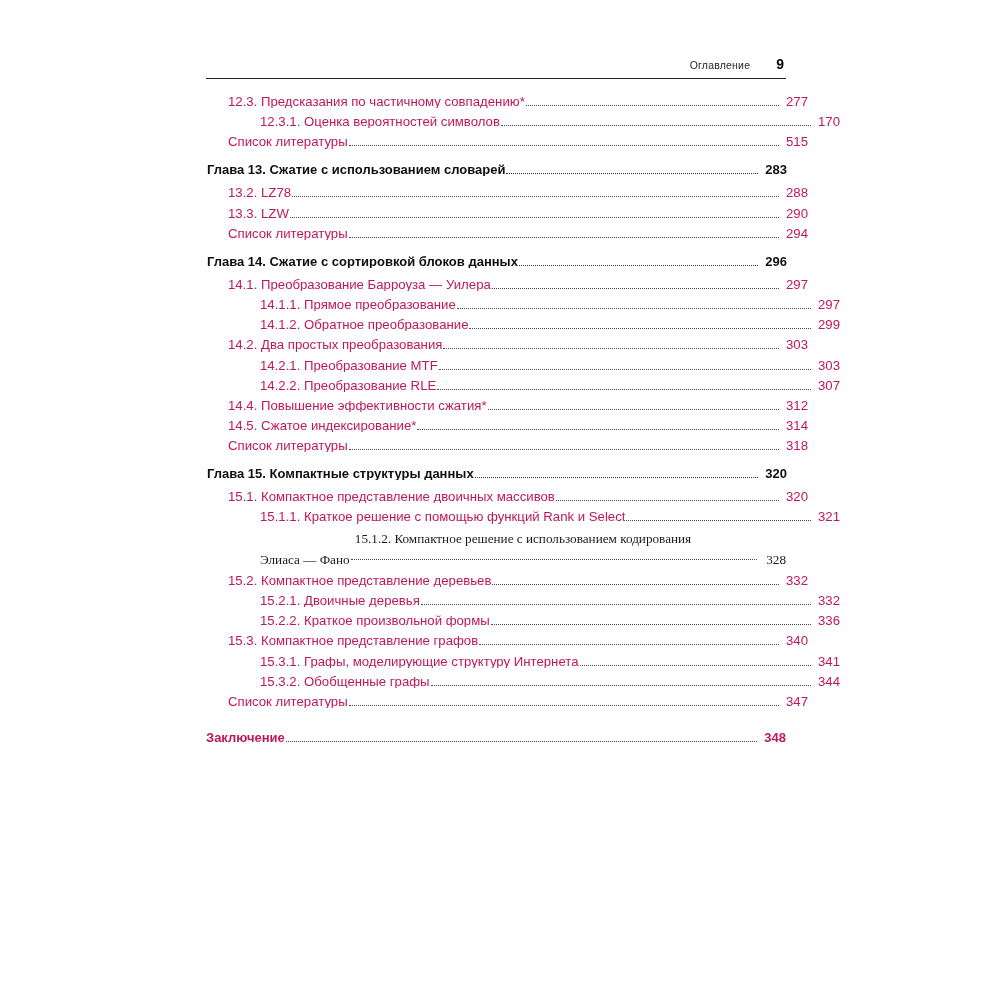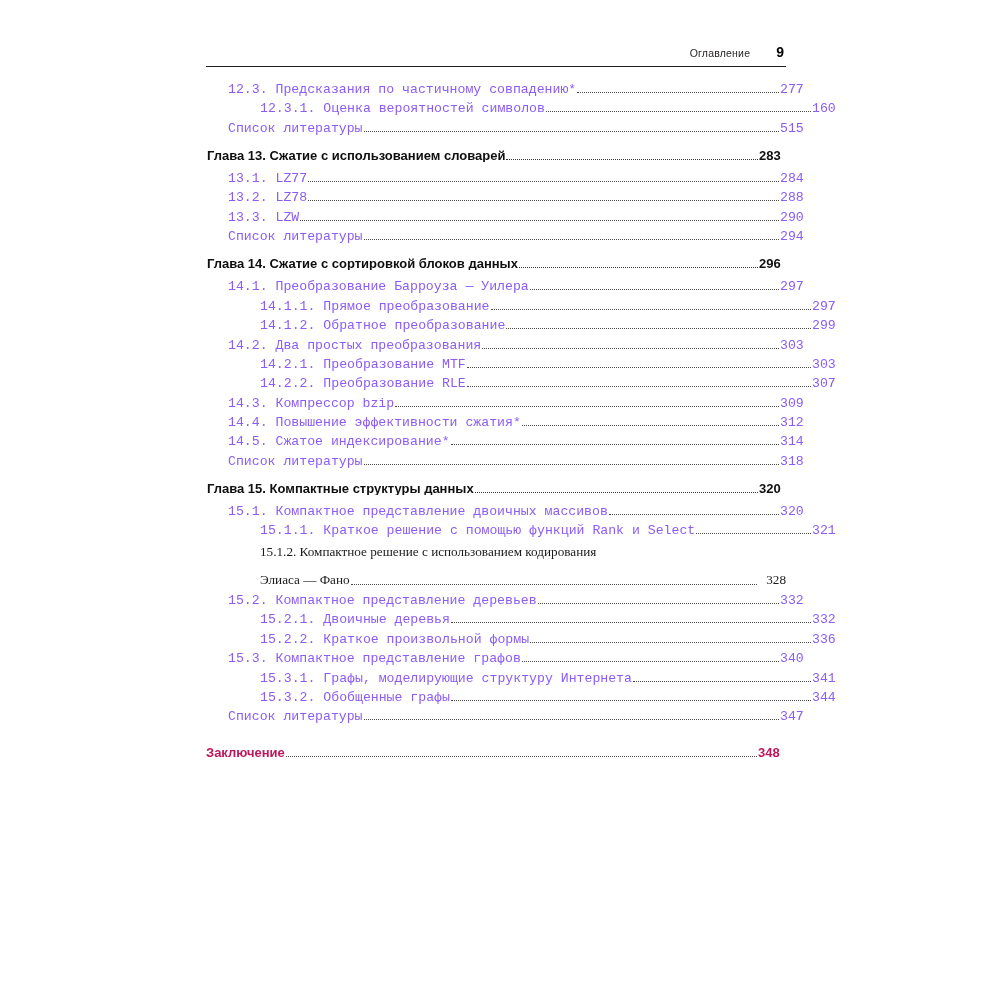--- a/index.html
+++ b/index.html
@@ -21,21 +21,21 @@
     position: absolute;
     left: 0;
     top: 0;
     width: 1000px;
     height: 1000px;
     background: #ffffff;
   }
   .content {
     position: absolute;
     left: 206px;
-    top: 44px;
+    top: 56px;
     width: 580px;
   }
   .header-row {
     display: flex;
     align-items: baseline;
     justify-content: flex-end;
     font-family: "Liberation Serif", serif;
     padding-right: 2px;
   }
   .header-title {
@@ -56,41 +56,42 @@
     border-top: 1.6px solid #231f20;
     width: 100%;
   }
   .toc {
     margin-top: 16px;
   }
   .entry {
     display: flex;
     align-items: baseline;
     width: 100%;
-    font-family: Liberation Mono, monospace;
+    font-family: Liberation Sans, sans-serif;
     font-size: 13.2px;
-    color: #8b5cf6;
+    color: #be185d;
     line-height: 1.0;
     margin-bottom: 6.2px;
     white-space: nowrap;
   }
   .entry .label {
     flex: 0 1 auto;
     overflow: hidden;
     text-overflow: ellipsis;
   }
   .entry .dots {
     flex: 1 1 auto;
     border-bottom: 1px dotted #4a4a4a;
     margin: 0 1px 3px 1px;
     min-width: 4px;
     height: 0.55em;
   }
   .entry .page-num {
     flex: 0 0 auto;
+    text-align: right;
     min-width: 28px;
     font-variant-numeric: lining-nums;
   }
 
   
   .lvl-chapter {
     font-family: "Liberation Sans", sans-serif;
     font-weight: bold;
     font-size: 13px;
     color: #0f0f0f;
@@ -122,26 +123,27 @@
     display: block;
     width: 100%;
     font-family: "Liberation Serif", serif;
     font-size: 13.2px;
     color: #1a1a1a;
     margin-bottom: 6.2px;
   }
   .wrap2 .line1 {
     padding-left: 54px;
     white-space: nowrap;
+    text-align: center;
   }
   .wrap2 .line2 {
     display: flex;
-    align-items: flex-end;
+    align-items: flex-start;
     padding-left: 54px;
-    margin-top: 12px;
+    margin-top: 5px;
     white-space: nowrap;
   }
   .wrap2 .line2 .label { flex: 0 1 auto; }
   .wrap2 .line2 .dots {
     flex: 1 1 auto;
     border-bottom: 1px dotted #4a4a4a;
     margin: 0 1px 3px 1px;
     height: 0.55em;
   }
   .wrap2 .line2 .page-num {
@@ -165,38 +167,33 @@
 
       <div class="toc" id="toc-list">
           <div class="entry lvl-1">
             <span class="label">12.3. Предсказания по частичному совпадению*</span>
             <span class="dots"></span>
             <span class="page-num">277</span>
           </div>
           <div class="entry lvl-2">
             <span class="label">12.3.1. Оценка вероятностей символов</span>
             <span class="dots"></span>
-            <span class="page-num">160</span>
+            <span class="page-num">170</span>
           </div>
           <div class="entry lvl-ref">
             <span class="label">Список литературы</span>
             <span class="dots"></span>
             <span class="page-num">515</span>
           </div>
           <div class="entry lvl-chapter">
             <span class="label">Глава 13. Сжатие с использованием словарей</span>
             <span class="dots"></span>
             <span class="page-num">283</span>
           </div>
           <div class="entry lvl-1">
-            <span class="label">13.1. LZ77</span>
-            <span class="dots"></span>
-            <span class="page-num">284</span>
-          </div>
-          <div class="entry lvl-1">
             <span class="label">13.2. LZ78</span>
             <span class="dots"></span>
             <span class="page-num">288</span>
           </div>
           <div class="entry lvl-1">
             <span class="label">13.3. LZW</span>
             <span class="dots"></span>
             <span class="page-num">290</span>
           </div>
           <div class="entry lvl-ref">
@@ -231,25 +228,20 @@
           </div>
           <div class="entry lvl-2">
             <span class="label">14.2.1. Преобразование MTF</span>
             <span class="dots"></span>
             <span class="page-num">303</span>
           </div>
           <div class="entry lvl-2">
             <span class="label">14.2.2. Преобразование RLE</span>
             <span class="dots"></span>
             <span class="page-num">307</span>
-          </div>
-          <div class="entry lvl-1">
-            <span class="label">14.3. Компрессор bzip</span>
-            <span class="dots"></span>
-            <span class="page-num">309</span>
           </div>
           <div class="entry lvl-1">
             <span class="label">14.4. Повышение эффективности сжатия*</span>
             <span class="dots"></span>
             <span class="page-num">312</span>
           </div>
           <div class="entry lvl-1">
             <span class="label">14.5. Сжатое индексирование*</span>
             <span class="dots"></span>
             <span class="page-num">314</span>

